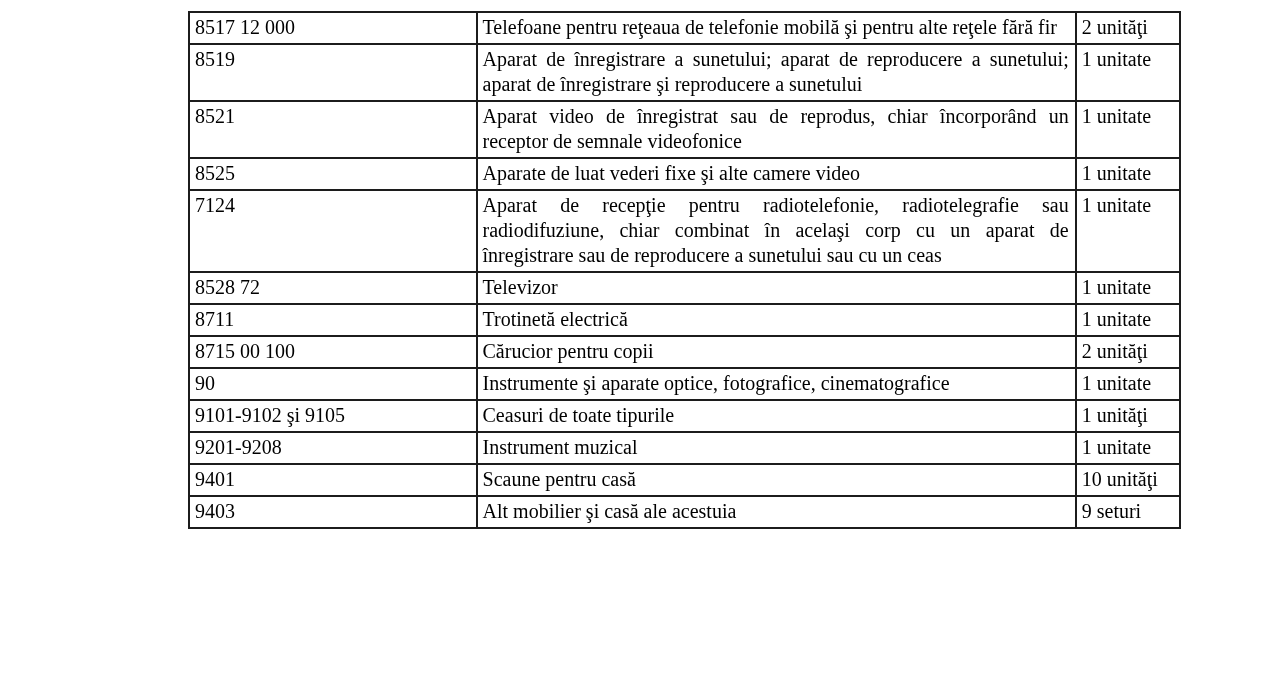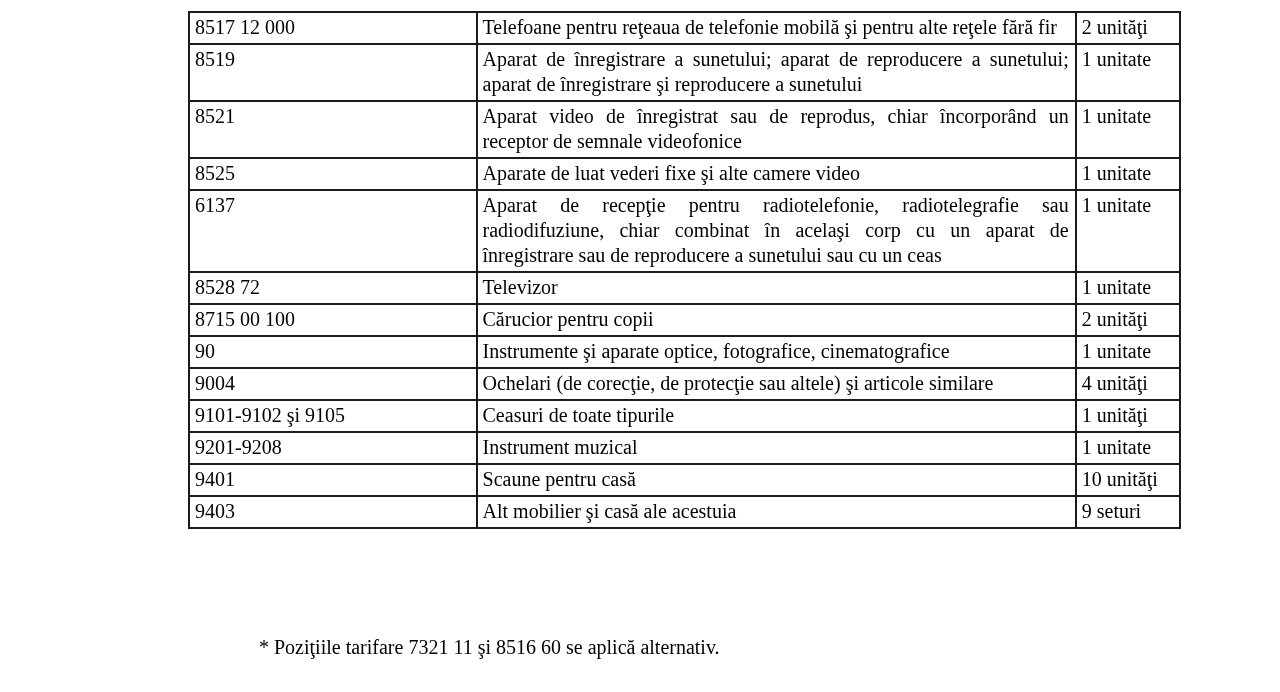--- a/index.html
+++ b/index.html
@@ -85,50 +85,50 @@
     <td class="qty">1 unitate</td>
   </tr>
 
   <tr>
     <td class="code">8525</td>
     <td class="desc">Aparate de luat vederi fixe şi alte camere video</td>
     <td class="qty">1 unitate</td>
   </tr>
 
   <tr>
-    <td class="code">6137</td>
+    <td class="code">7124</td>
     <td class="desc">Aparat de recepţie pentru radiotelefonie, radiotelegrafie sau radiodifuziune, chiar combinat în acelaşi corp cu un aparat de înregistrare sau de reproducere a sunetului sau cu un ceas</td>
     <td class="qty">1 unitate</td>
   </tr>
 
   <tr>
     <td class="code">8528 72</td>
     <td class="desc">Televizor</td>
     <td class="qty">1 unitate</td>
   </tr>
 
+  <tr>
+    <td class="code">8711</td>
+    <td class="desc">Trotinetă electrică</td>
+    <td class="qty">1 unitate</td>
+  </tr>
 
 
   <tr>
     <td class="code">8715 00 100</td>
     <td class="desc">Cărucior pentru copii</td>
     <td class="qty">2 unităţi</td>
   </tr>
 
   <tr>
     <td class="code">90</td>
     <td class="desc">Instrumente şi aparate optice, fotografice, cinematografice</td>
     <td class="qty">1 unitate</td>
   </tr>
 
-  <tr>
-    <td class="code">9004</td>
-    <td class="desc">Ochelari (de corecţie, de protecţie sau altele) şi articole similare</td>
-    <td class="qty">4 unităţi</td>
-  </tr>
 
   <tr>
     <td class="code">9101-9102 şi 9105</td>
     <td class="desc">Ceasuri de toate tipurile</td>
     <td class="qty">1 unităţi</td>
   </tr>
 
   <tr>
     <td class="code">9201-9208</td>
     <td class="desc">Instrument muzical</td>
@@ -141,14 +141,13 @@
     <td class="qty">10 unităţi</td>
   </tr>
 
   <tr>
     <td class="code">9403</td>
     <td class="desc">Alt mobilier şi casă ale acestuia</td>
     <td class="qty">9 seturi</td>
   </tr>
 </tbody>
   </table>
-  <p class="footnote">* Poziţiile tarifare 7321 11 şi 8516 60 se aplică alternativ.</p>
 </div>
 
 </body></html>

